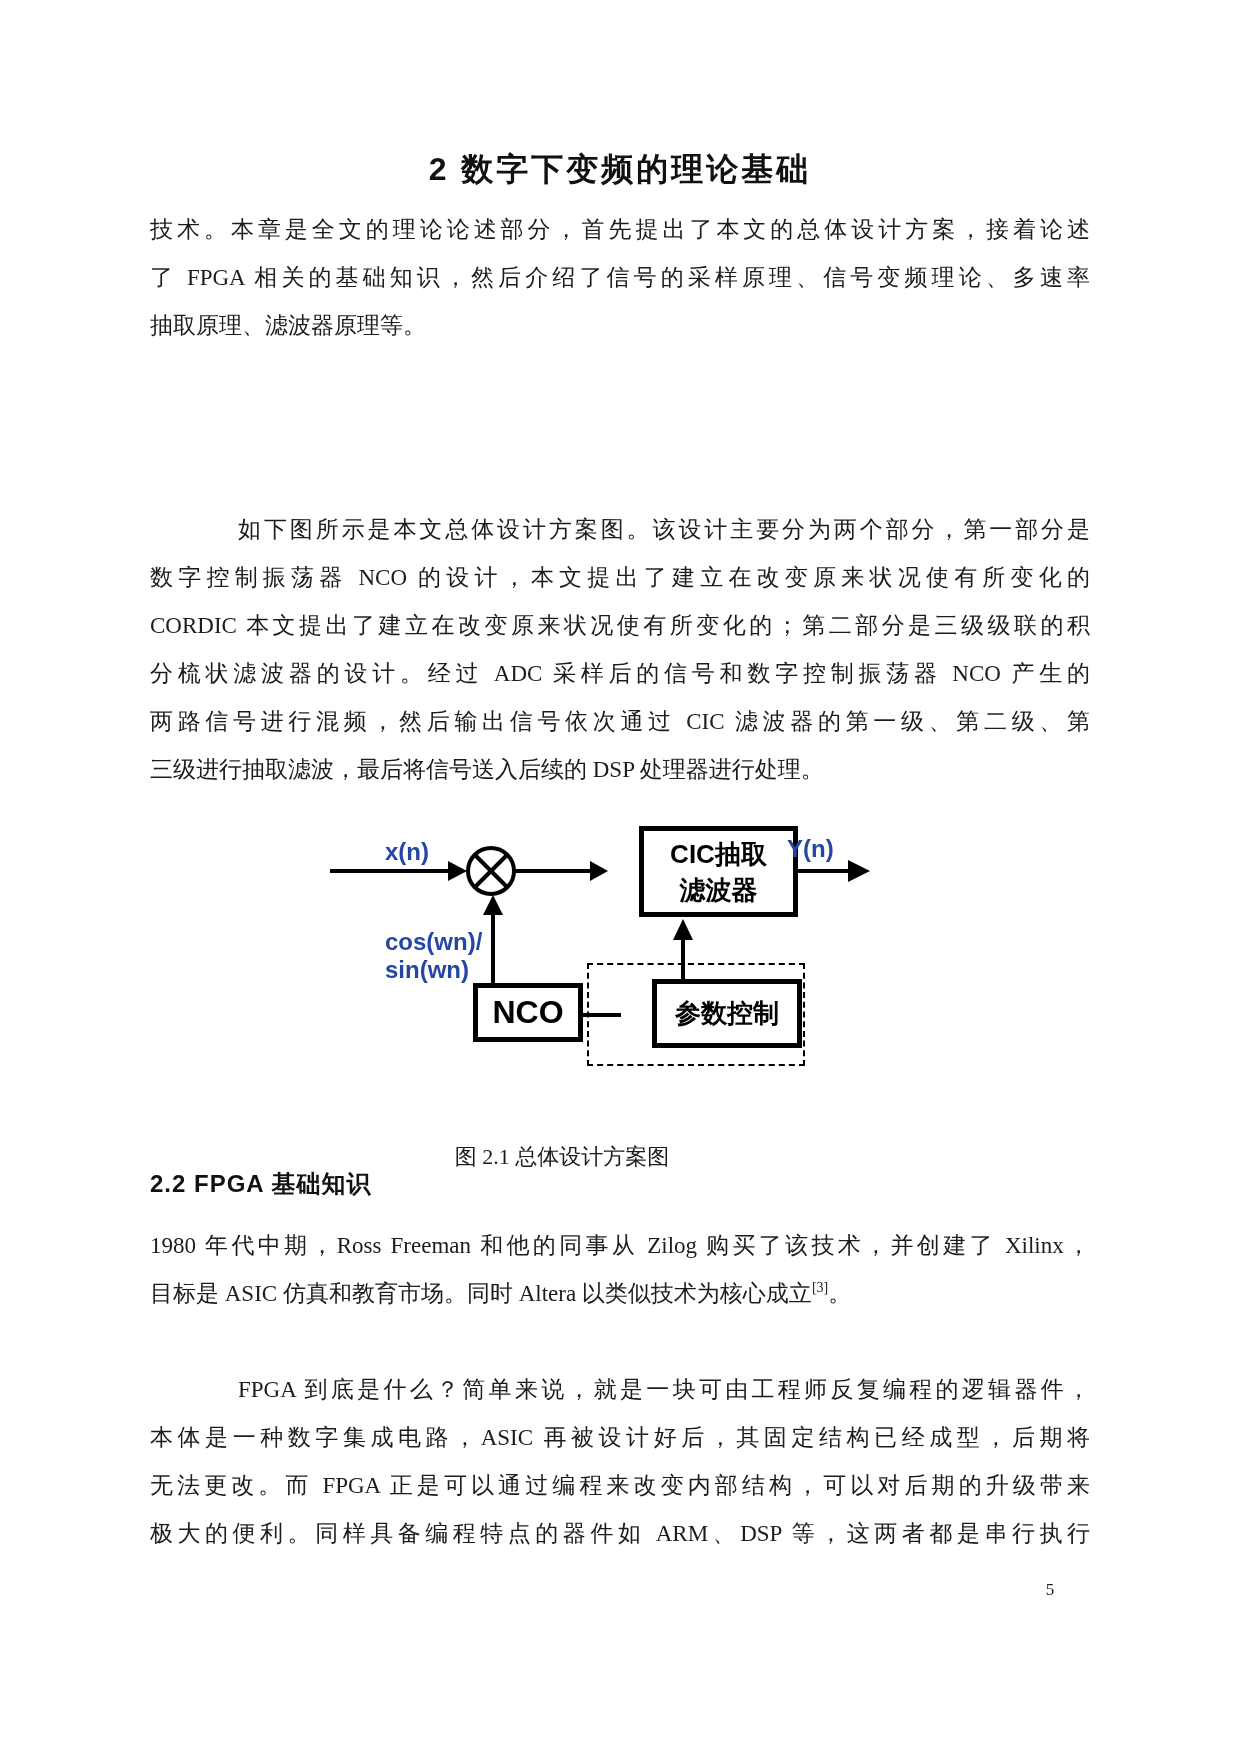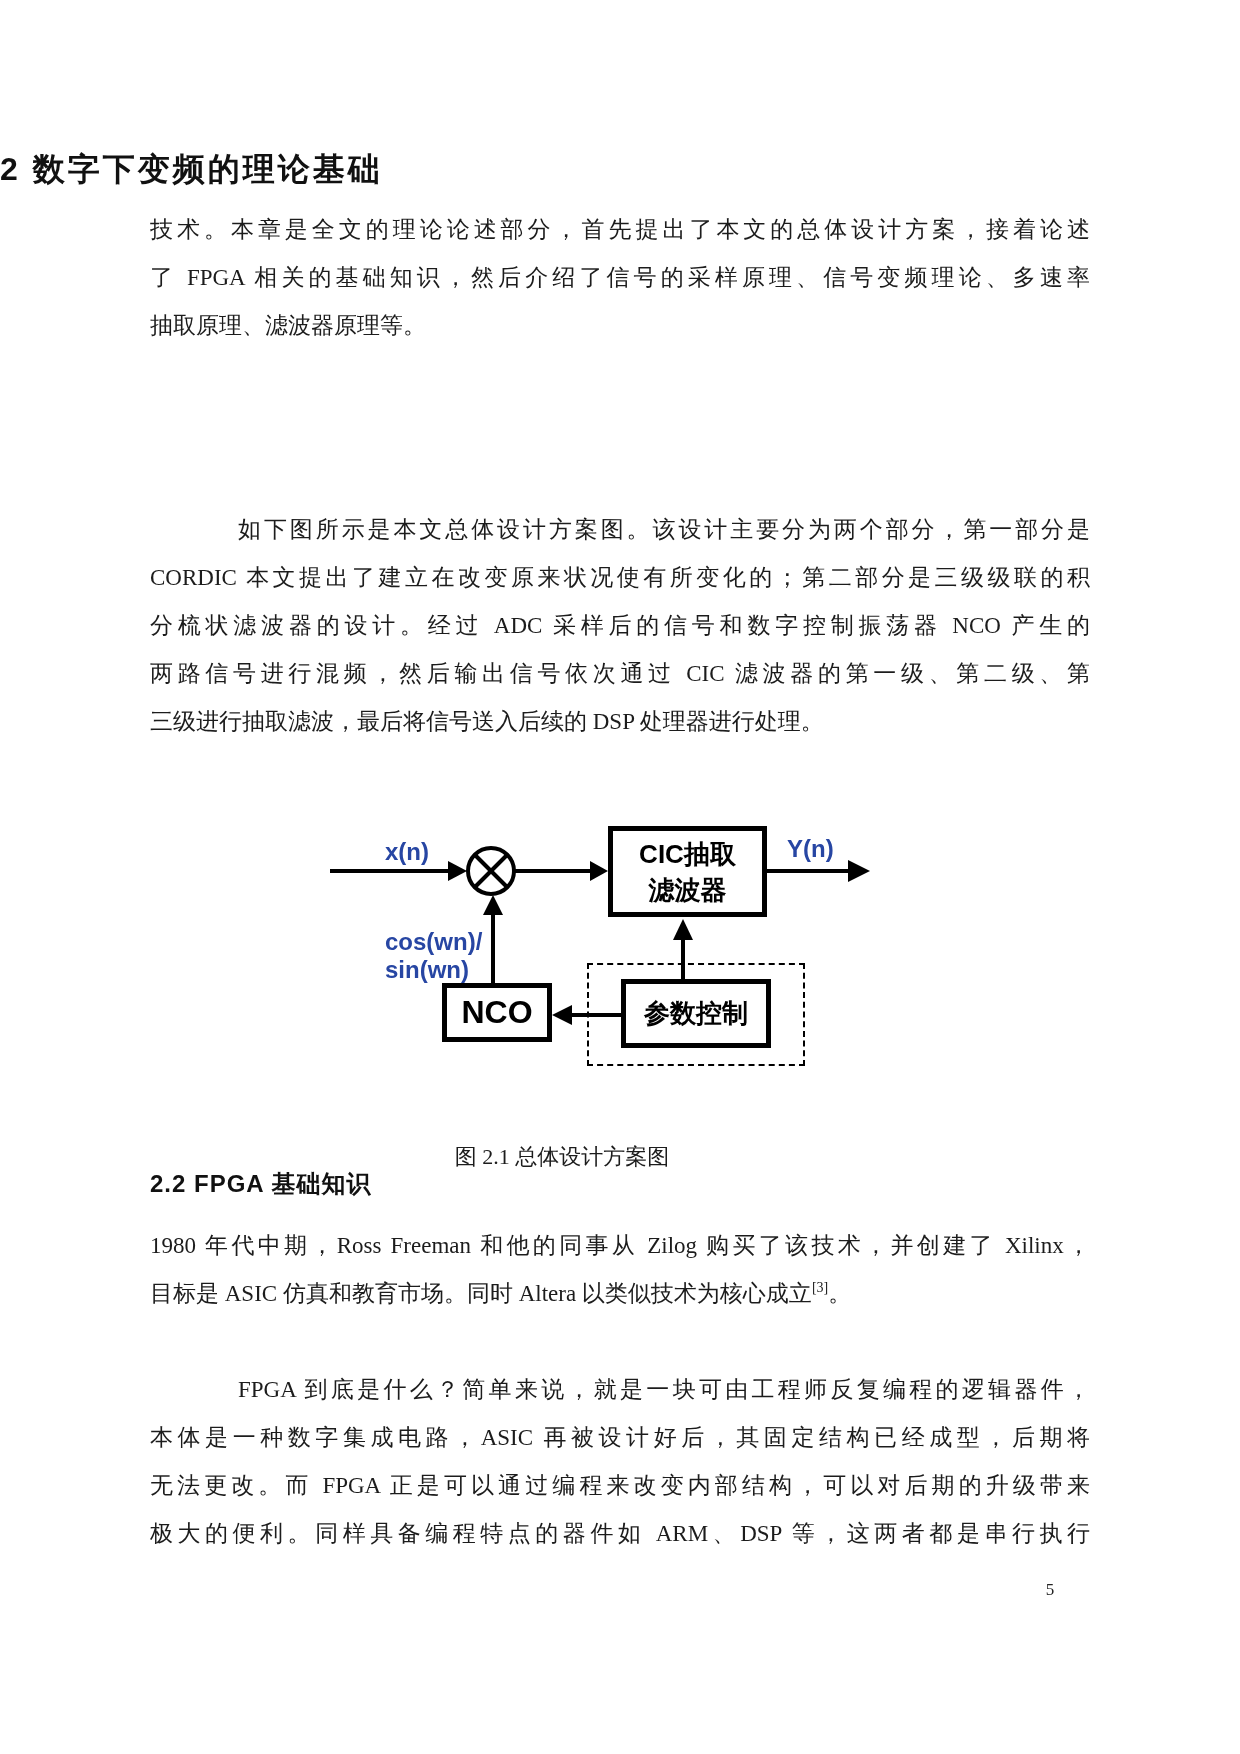--- a/index.html
+++ b/index.html
@@ -3,21 +3,21 @@
 <meta charset="utf-8">
 <style>
   html,body { margin:0; padding:0; background:#fff; }
   .page {
     position:relative; width:1240px; height:1754px; margin:0 auto;
     background:#ffffff; overflow:hidden;
     font-family:"Liberation Serif","DejaVu Serif",serif; color:#1c1c1c;
   }
   .page-title {
     position:absolute; top:148px; left:0; width:1240px;
-    font-family:"Liberation Sans","DejaVu Sans",sans-serif;
+    text-align:center; font-family:"Liberation Sans","DejaVu Sans",sans-serif;
     font-weight:bold; font-size:32px; letter-spacing:3px; color:#111;
   }
   .para { position:absolute; left:150px; width:940px; }
   .para .ln {
     font-size:23px; line-height:48px; white-space:normal;
   }
   .ln.j { text-align:justify; text-align-last:justify; }
   .ln.first { text-indent:88px; }
   .sec-heading {
     position:absolute; left:150px; width:940px;
@@ -25,21 +25,21 @@
     font-weight:bold; font-size:24px; color:#111; letter-spacing:1px;
   }
   sup.ref { font-size:14px; vertical-align:super; line-height:0; }
 
   
   .diagram { position:absolute; left:300px; top:740px; width:580px; height:340px; }
   .diagram svg { position:absolute; left:0; top:0; }
   .dbox {
     position:absolute; box-sizing:border-box; border:5px solid #000; background:#fff;
     font-family:"Liberation Sans","DejaVu Sans",sans-serif; font-weight:bold; color:#000;
-    display:flex; flex-direction:column; align-items:center; justify-content:center;
+    display:flex; flex-direction:column; align-items:center; justify-content:center;margin-left:31px;
   }
   .dbox.cic   { left:308px; top:86px;  width:159px; height:91px; font-size:26px; line-height:36px; }
   .dbox.nco   { left:142px; top:243px; width:110px; height:59px; font-size:32px; }
   .dbox.param { left:321px; top:239px; width:150px; height:69px; font-size:26px; }
   .dashed-box {
     position:absolute; left:287px; top:223px; width:218px; height:103px;
     border:2px dashed #000; box-sizing:border-box;
   }
   .dlabel {
     position:absolute; font-family:"Liberation Sans","DejaVu Sans",sans-serif;
@@ -67,20 +67,21 @@
 
   <div class="para" style="top:206px;">
     <div class="ln j">技术。本章是全文的理论论述部分，首先提出了本文的总体设计方案，接着论述</div>
     <div class="ln j">了 FPGA 相关的基础知识，然后介绍了信号的采样原理、信号变频理论、多速率</div>
     <div class="ln">抽取原理、滤波器原理等。</div>
   </div>
 
 
   <div class="para" style="top:506px;">
     <div class="ln j first">如下图所示是本文总体设计方案图。该设计主要分为两个部分，第一部分是</div>
+    <div class="ln j">数字控制振荡器 NCO 的设计，本文提出了建立在改变原来状况使有所变化的</div>
     <div class="ln j">CORDIC 本文提出了建立在改变原来状况使有所变化的；第二部分是三级级联的积</div>
     <div class="ln j">分梳状滤波器的设计。经过 ADC 采样后的信号和数字控制振荡器 NCO 产生的</div>
     <div class="ln j">两路信号进行混频，然后输出信号依次通过 CIC 滤波器的第一级、第二级、第</div>
     <div class="ln">三级进行抽取滤波，最后将信号送入后续的 DSP 处理器进行处理。</div>
   </div>
 
   <div class="diagram">
     <svg width="580" height="340" viewBox="0 0 580 340">
 
       <line x1="30" y1="131" x2="150" y2="131" stroke="#000" stroke-width="4"></line>

